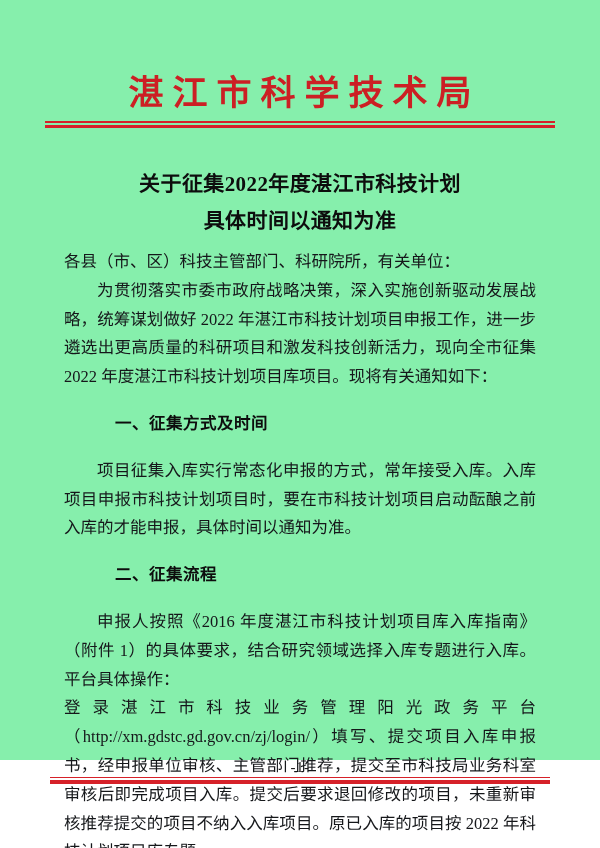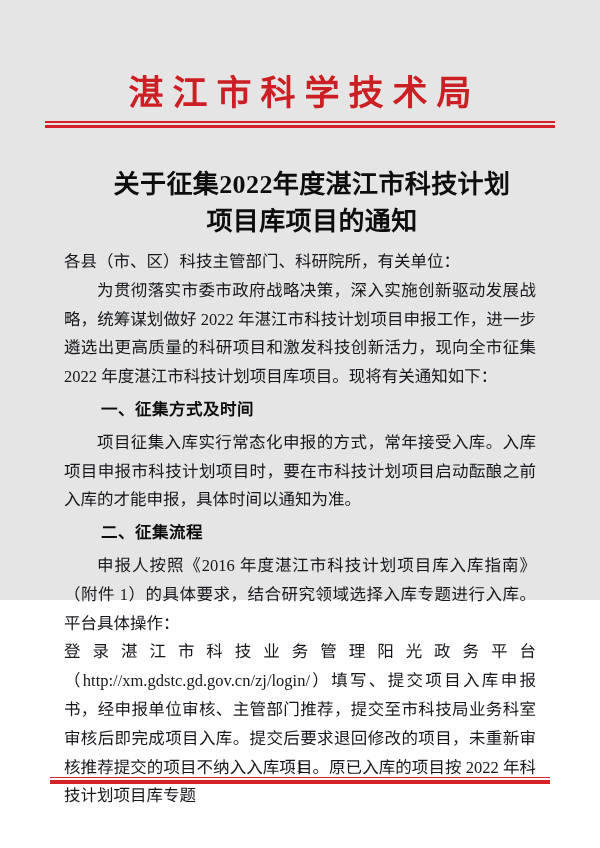--- a/index.html
+++ b/index.html
@@ -15,22 +15,22 @@
     overflow: hidden;
     font-family: "Liberation Serif", "DejaVu Serif", serif;
     color: #1a1a1a;
     -webkit-font-smoothing: antialiased;
   }
 
   .page {
     position: absolute;
     left: 0; top: 0;
     width: 600px;
-    height: 600px;
-    background: #e5e5e5;
+    height: 760px;
+    background: #86efac;
   }
 
   
   .masthead {
     position: absolute;
     left: 45px;
     top: 72px;
     width: 510px;
     text-align: center;
   }
@@ -59,27 +59,27 @@
   .rule-gap { height: 2.5px; }
   .rule-line-thick {
     height: 2.5px;
     background: #d62129;
     width: 100%;
   }
 
   
   .doc-title {
     position: absolute;
-    left: 87px;
+    left: 75px;
     top: 166px;
     width: 450px;
     text-align: center;
     font-family: "Liberation Serif", "DejaVu Serif", serif;
     font-weight: bold;
-    font-size: 26px;
+    font-size: 21px;
     line-height: 37px;
     letter-spacing: 0.4px;
     color: #0d0d0d;
   }
   .doc-title .tline { display: block; }
 
   
   .body-text {
     position: absolute;
     left: 64px;
@@ -97,21 +97,21 @@
     text-indent: 2em;
     text-align: justify;
     text-justify: inter-character;
   }
   .para.no-indent { text-indent: 0; }
   .para.spread {
     text-align-last: justify;
     font-family: Liberation Serif, serif;
   }
   .heading {
-    margin: 4px;
+    margin: 18px;
     text-indent: 2em;
     font-family: "DejaVu Sans", "Liberation Sans", sans-serif;
     font-weight: bold;
     font-size: 16.5px;
     line-height: 28.8px;
     color: #0d0d0d;
     letter-spacing: 0.5px;
   }
   .url {
     font-family: "Liberation Serif", "DejaVu Serif", serif;
@@ -150,21 +150,21 @@
   </div>
 
   <div class="rule-wrap rule-top">
     <div class="rule-line-thin"></div>
     <div class="rule-gap"></div>
     <div class="rule-line-thick"></div>
   </div>
 
   <div class="doc-title">
     <span class="tline">关于征集2022年度湛江市科技计划</span>
-    <span class="tline">项目库项目的通知</span>
+    <span class="tline">具体时间以通知为准</span>
   </div>
 
   <div class="body-text">
 
     <p class="para no-indent">各县（市、区）科技主管部门、科研院所，有关单位：</p>
 
     <p class="para">为贯彻落实市委市政府战略决策，深入实施创新驱动发展战略，统筹谋划做好 2022 年湛江市科技计划项目申报工作，进一步遴选出更高质量的科研项目和激发科技创新活力，现向全市征集 2022 年度湛江市科技计划项目库项目。现将有关通知如下：</p>
 
     <p class="heading">一、征集方式及时间</p>
 

